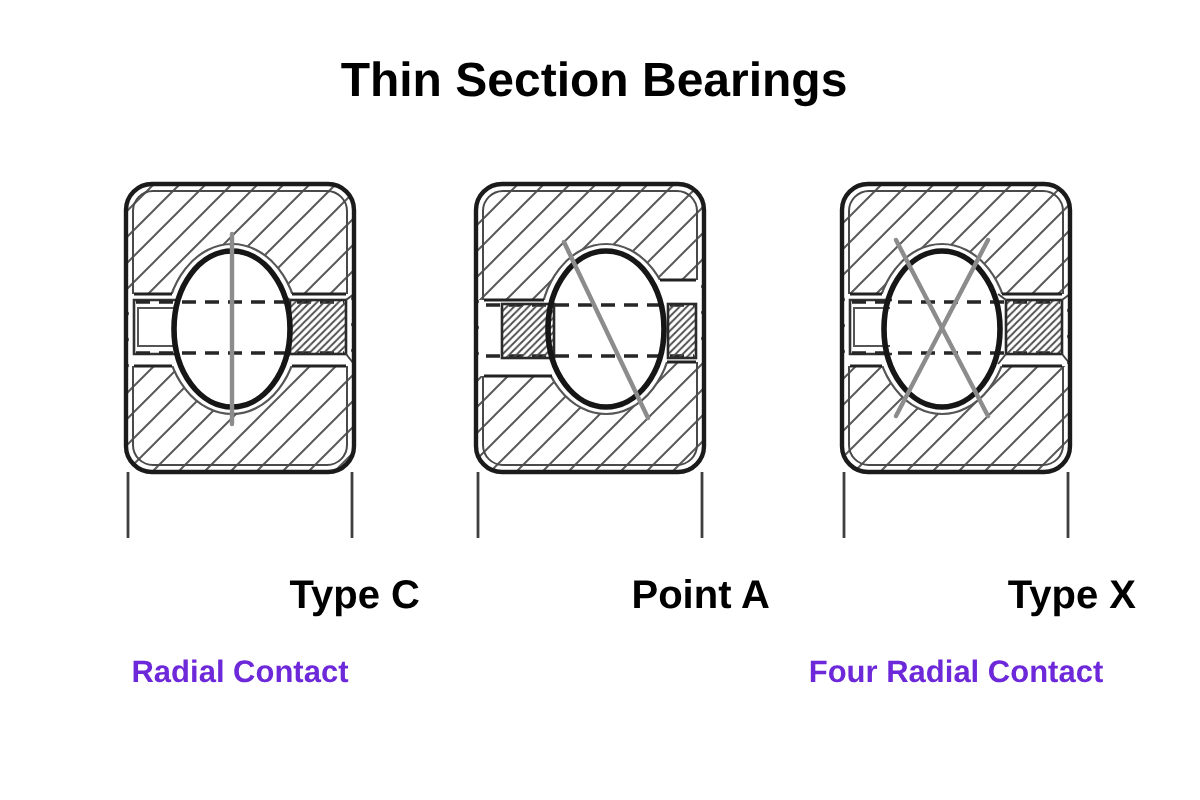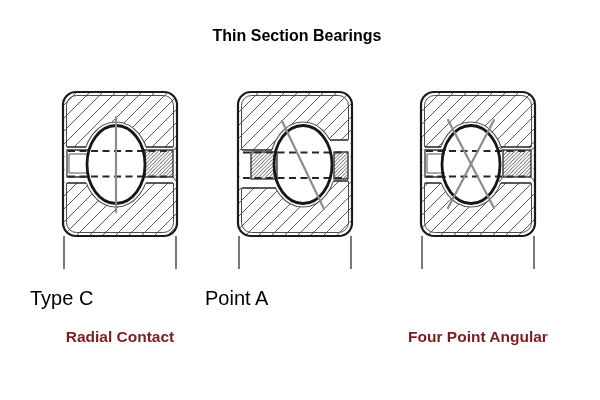--- a/index.html
+++ b/index.html
@@ -2,31 +2,31 @@
 <html><head>
 <meta charset="utf-8">
 <style>
   html,body{margin:0;padding:0;}
   #stage{
     position:relative;width:600px;height:400px;background:#ffffff;
     font-family:"Liberation Sans",sans-serif;overflow:hidden;
   }
   #page-title{
     position:absolute;top:28px;left:0;width:594px;text-align:center;
-    font-size:16px;font-weight:bold;color:#000;line-height:1.05;
+    font-size:24px;font-weight:bold;color:#000;line-height:1.05;
     letter-spacing:0px;
   }
   #diagram-svg{position:absolute;left:0;top:0;}
   .type-label{
-    position:absolute;top:288px;width:180px;text-align:left;
-    font-size:20px;font-weight:normal;color:#000;line-height:1.05;
+    position:absolute;top:288px;width:180px;text-align:right;
+    font-size:20px;font-weight:bold;color:#000;line-height:1.05;
   }
   .contact-label{
     position:absolute;top:329px;width:200px;text-align:center;
-    font-size:15.5px;font-weight:bold;color:#7f1d1d;line-height:1.05;
+    font-size:15.5px;font-weight:bold;color:#6d28d9;line-height:1.05;
   }
 </style>
 </head>
 <body>
 
 <div id="stage">
 
   <div id="page-title">Thin Section Bearings</div>
 
   <svg id="diagram-svg" width="600" height="400" viewBox="0 0 600 400">
@@ -107,17 +107,18 @@
         <line x1="448" y1="120" x2="494" y2="208" stroke="#8c8c8c" stroke-width="2.2" stroke-linecap="round"></line>
         <line x1="494" y1="120" x2="448" y2="208" stroke="#8c8c8c" stroke-width="2.2" stroke-linecap="round"></line>
         <rect x="421" y="92" width="114" height="144" rx="13" fill="none" stroke="#1b1b1b" stroke-width="2.2"></rect>
         <line x1="422" y1="236" x2="422" y2="269" stroke="#3f3f3f" stroke-width="1.4"></line>
         <line x1="534" y1="236" x2="534" y2="269" stroke="#3f3f3f" stroke-width="1.4"></line>
       </g>
     </svg>
 
   <div class="type-label" style="left:30px">Type C</div>
   <div class="type-label" style="left:205px">Point A</div>
+  <div class="type-label" style="left:388px">Type X</div>
 
   <div class="contact-label" style="left:20px">Radial Contact</div>
-  <div class="contact-label" style="left:378px">Four Point Angular</div>
+  <div class="contact-label" style="left:378px">Four Radial Contact</div>
 
 </div>
 
 </body></html>

